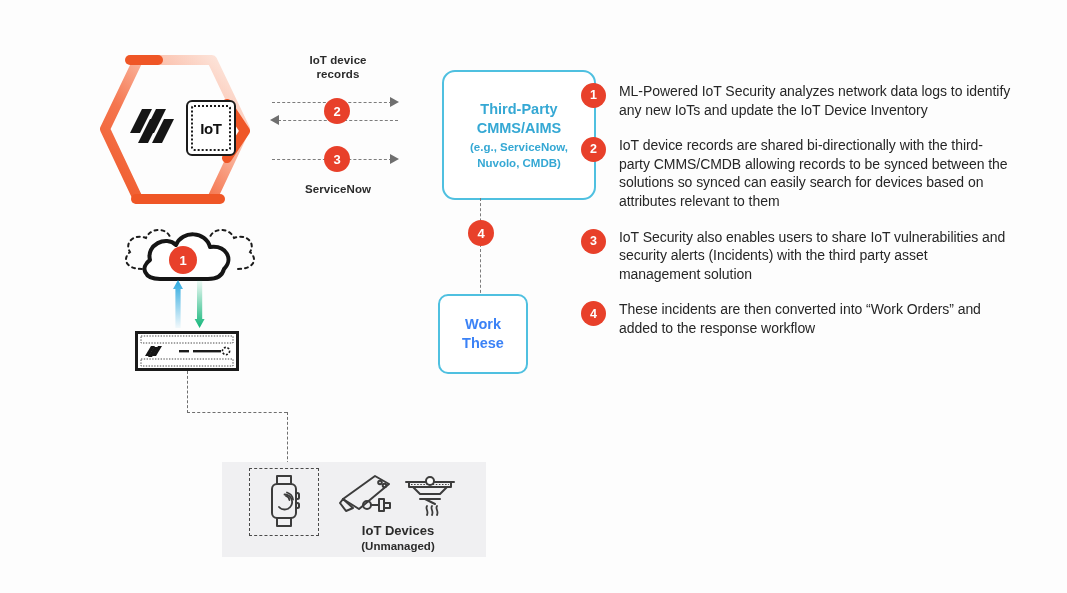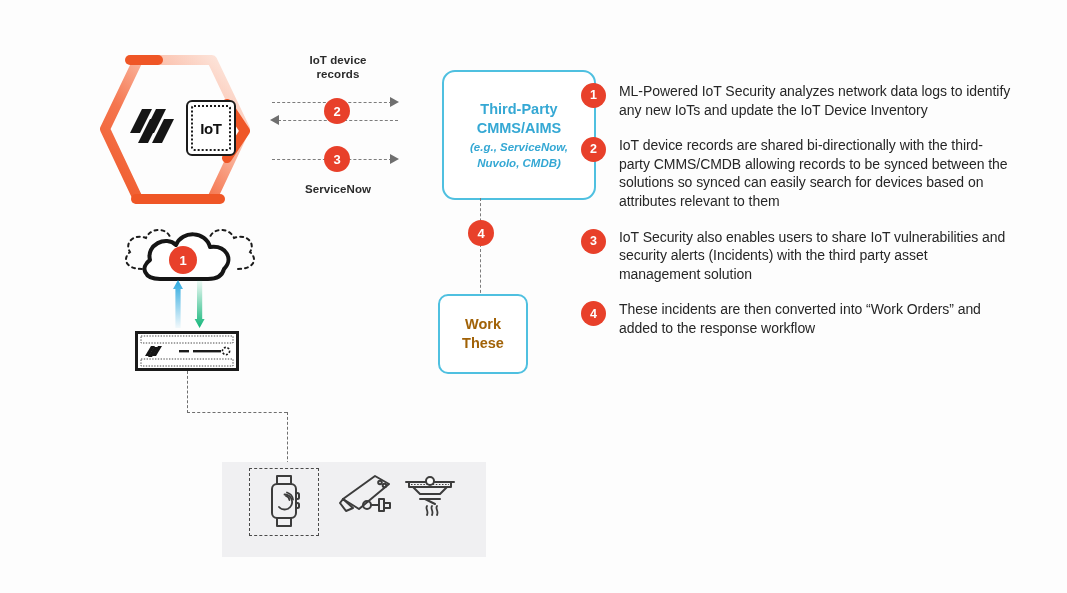--- a/index.html
+++ b/index.html
@@ -97,36 +97,36 @@
     border-radius: 13px;
     background: #ffffff;
     display: flex; flex-direction: column;
     align-items: center; justify-content: center;
     text-align: center;
     color: #35a8d4;
     font-weight: 700;
     margin-left: 32px;
   }
   #tp-box .l1 { font-size: 14.5px; line-height: 1.35; }
-  #tp-box .l2 { font-size: 11.5px; line-height: 1.3; margin-top: 1px; font-style: italic; }
+  #tp-box .l2 { font-size: 11.5px; line-height: 1.3; margin-top: 1px; }
 
   
   #v4-line { left: 480px; top: 198px; width: 0; height: 100px; border-left: 1.6px dashed #7c7c7c; }
   #v4-head { left: 474px; top: 298px; }
 
   
   #wo-box {
     left: 438px; top: 294px;
     width: 86px; height: 76px;
     border: 2.2px solid #4fc0e0;
     border-radius: 10px;
     background: #ffffff;
     display: flex; align-items: center; justify-content: center;
     text-align: center;
-    color: #a16207;
+    color: #3b82f6;
     font-weight: 700;
     font-size: 14.5px;
     line-height: 1.3;
   }
 
   
   #cloud-wrap { left: 120px; top: 225px; width: 140px; height: 62px; }
   #flow-arrows { left: 168px; top: 280px; width: 46px; height: 50px; }
   #server { left: 135px; top: 331px; width: 104px; height: 40px; }
 
@@ -349,20 +349,24 @@
         <path d="M24 36 c-2 3 2 5 0 9"></path>
         <path d="M29 36 c-2 3 2 5 0 9"></path>
         <path d="M34 36 c-2 3 2 5 0 9"></path>
       </g>
       <g stroke="#3c3c3c" stroke-width="1" stroke-dasharray="1.5,1.6">
         <path d="M8 14.5 h38"></path>
       </g>
     </svg>
   </div>
 
+  <div class="abs" id="devices-label">
+    <div class="t1">IoT Devices</div>
+    <div class="t2">(Unmanaged)</div>
+  </div>
 
   <div class="abs" id="steps">
     <div class="step">
       <div class="badge step-badge">1</div>
       <div class="txt">ML-Powered IoT Security analyzes network data logs to identify any new IoTs and update the IoT Device Inventory</div>
     </div>
     <div class="step">
       <div class="badge step-badge">2</div>
       <div class="txt">IoT device records are shared bi-directionally with the third-party CMMS/CMDB allowing records to be synced between the solutions so synced can easily search for devices based on attributes relevant to them</div>
     </div>

